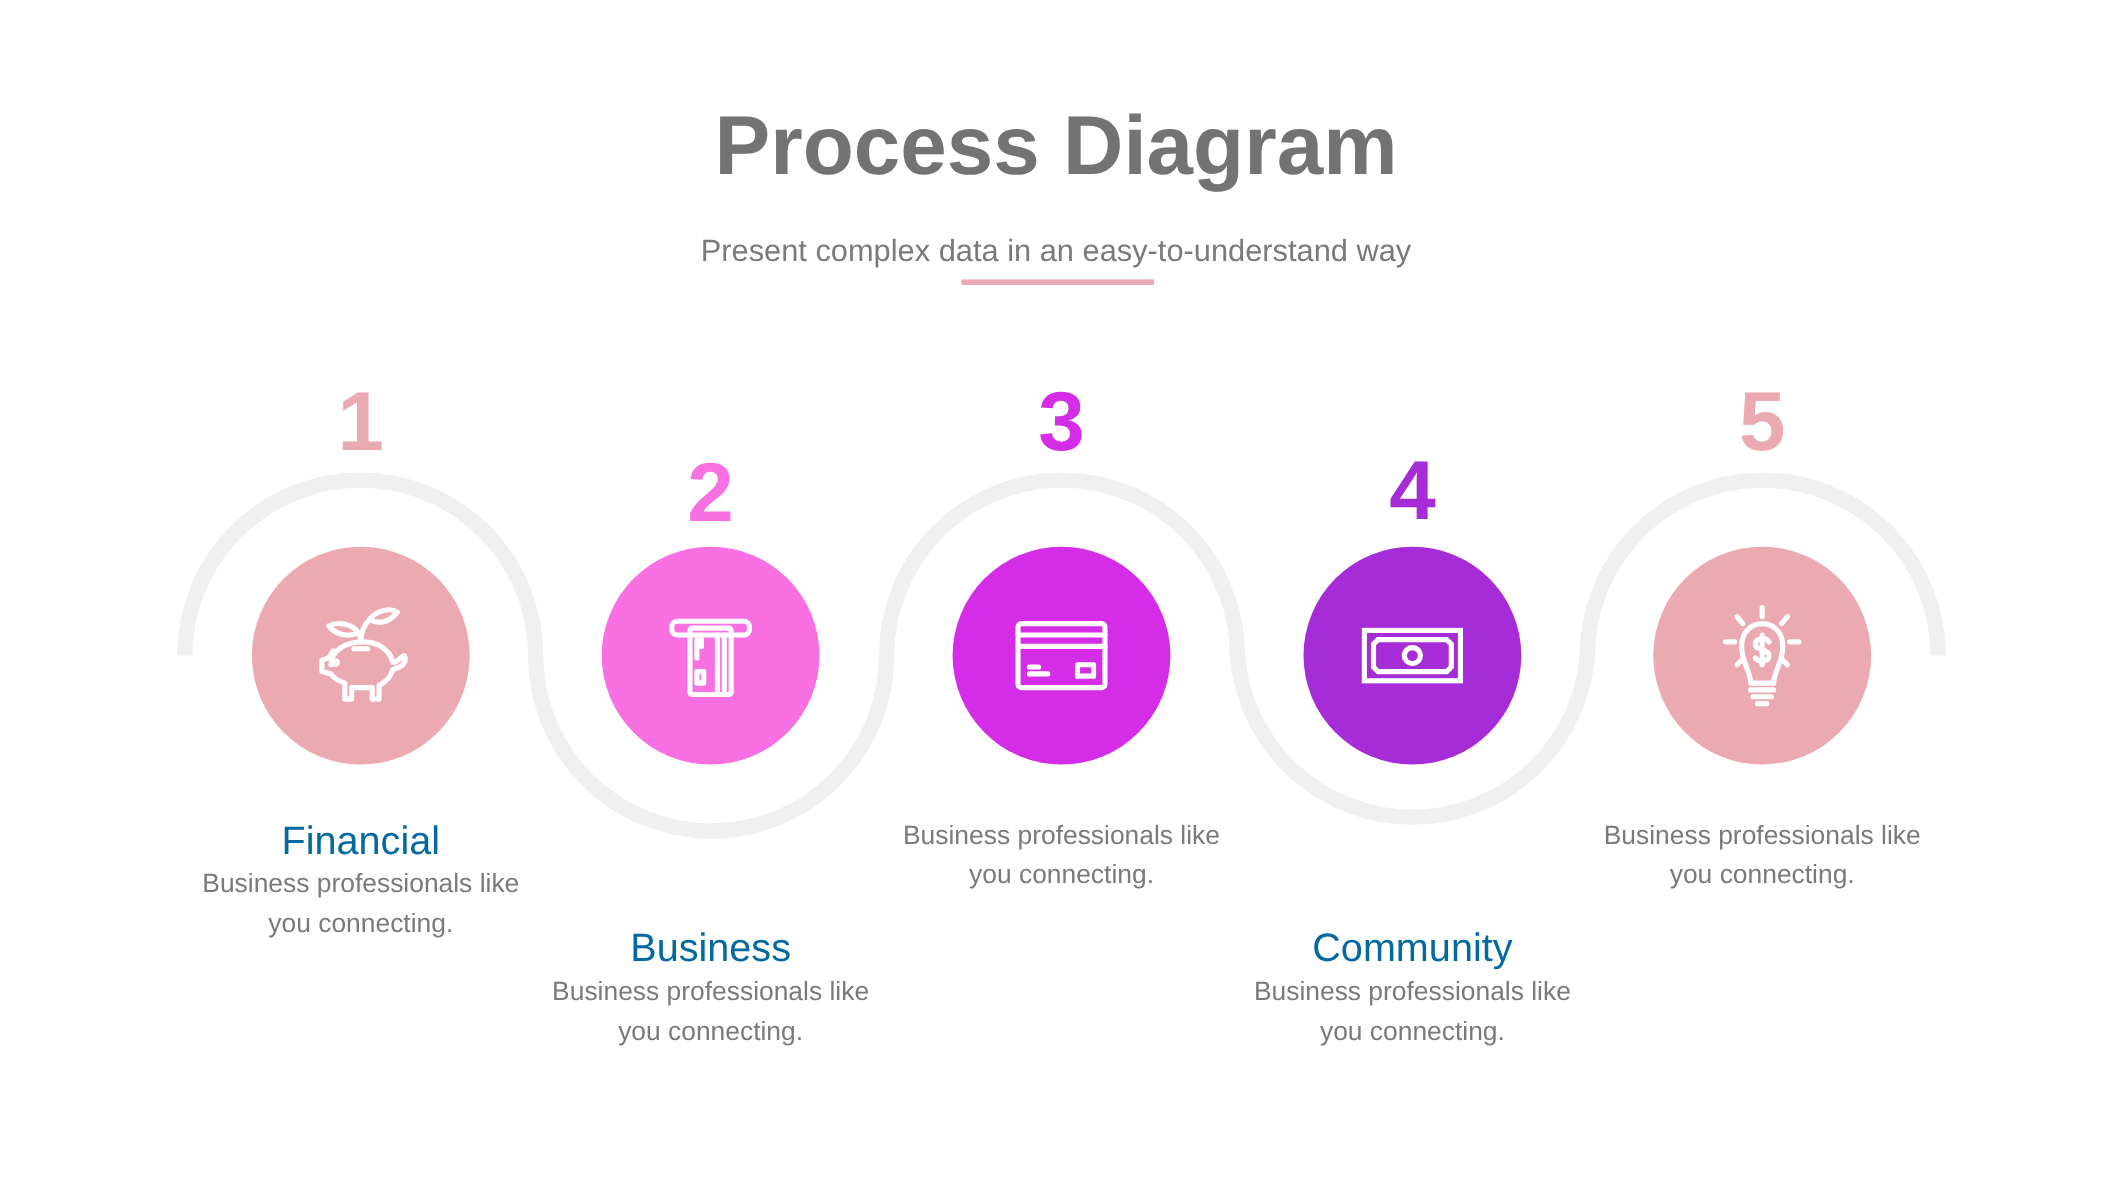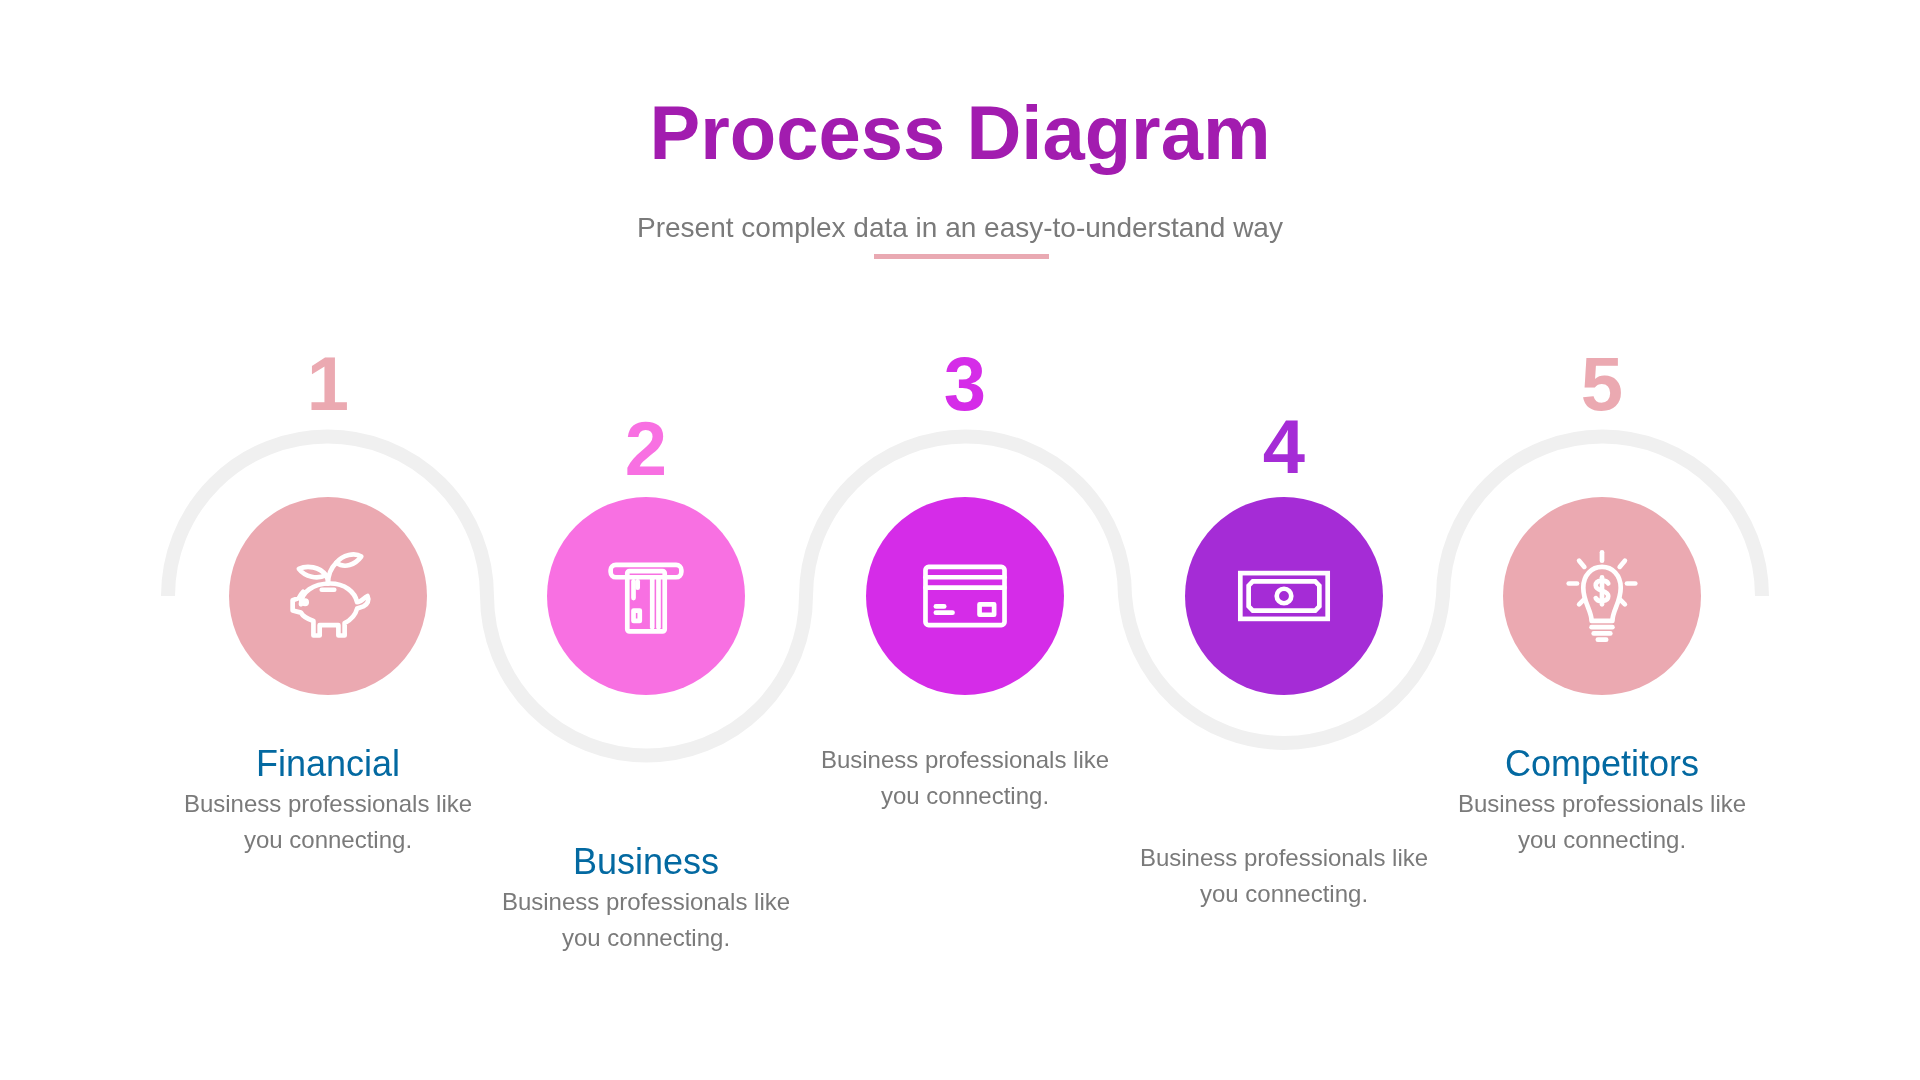--- a/index.html
+++ b/index.html
@@ -15,21 +15,21 @@
       font-family: "Liberation Sans", "DejaVu Sans", sans-serif;
     }
     .title {
       position: absolute;
       left: 0;
       width: 1920px;
       top: 88px;
       text-align: center;
       font-size: 76px;
       font-weight: 700;
-      color: #a21caf;
+      color: #737373;
       line-height: 90px;
       letter-spacing: 0px;
     }
     .subtitle {
       position: absolute;
       left: 0;
       width: 1920px;
       top: 190px;
       text-align: center;
       font-size: 28px;
@@ -201,25 +201,25 @@
 </div>
 
 <div class="step-text" style="left:965px; top:742px;">
   <div class="step-desc">
     <div>Business professionals like</div>
     <div>you connecting.</div>
   </div>
 </div>
 
 <div class="step-text" style="left:1284px; top:840px;">
+  <div class="step-title">Community</div>
   <div class="step-desc">
     <div>Business professionals like</div>
     <div>you connecting.</div>
   </div>
 </div>
 
 <div class="step-text" style="left:1602px; top:742px;">
-  <div class="step-title">Competitors</div>
   <div class="step-desc">
     <div>Business professionals like</div>
     <div>you connecting.</div>
   </div>
 </div>
 
 </body></html>

